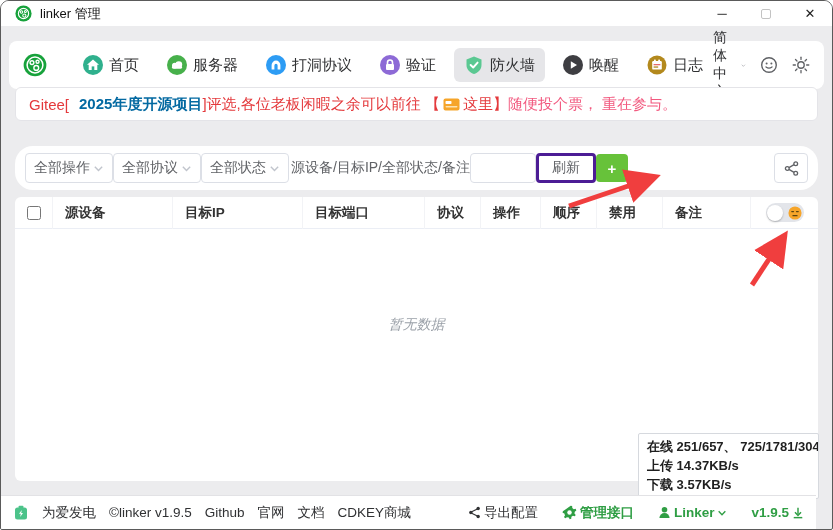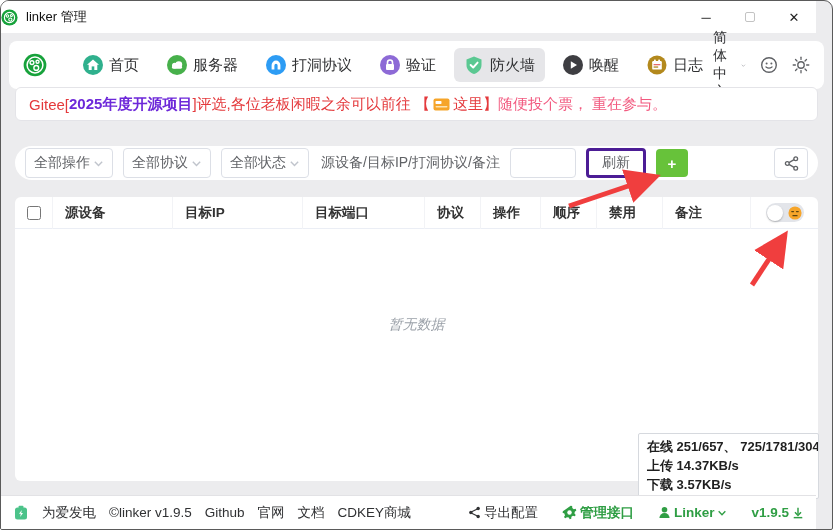--- a/index.html
+++ b/index.html
@@ -3,22 +3,22 @@
 <meta charset="utf-8">
 <style>
   * { margin:0; padding:0; box-sizing:border-box; }
   html,body { width:833px; height:530px; font-family:"Liberation Sans","DejaVu Sans",sans-serif; }
   #window {
     position:relative; width:833px; height:530px;
     background:#ececee; border:1px solid #5a5a5a;
     border-radius:9px 9px 2px 2px; overflow:hidden;
   }
   
-  .titlebar { position:absolute; top:0; left:0; right:16px; height:32px; background:#fff;
-    display:flex; align-items:center; }
+  .titlebar { position:absolute; top:0; left:0; right:0; height:25px; background:#fff;
+    display:flex; align-items:center; padding-left:14px; }
   .titlebar .tlogo { width:17px; height:17px; margin-right:8px; }
   .titlebar .ttext { font-size:13px; color:#111; }
   .wincontrols { margin-left:auto; display:flex; height:32px; }
   .wincontrols span { width:44px; height:32px; display:flex; align-items:center; justify-content:center;
     font-size:13px; color:#222; cursor:default; }
   .wincontrols .maxbox { width:10px; height:10px; border:1px solid #c3c3c3; border-radius:2px; }
   
   .nav { position:absolute; top:40px; left:8px; right:8px; height:48px; background:#fff;
     border-radius:8px; display:flex; align-items:center; padding:0 14px; }
   .applogo { width:38px; height:38px; margin-right:26px; }
@@ -28,26 +28,26 @@
   .tab.active { background:#e6e6e9; }
   .tab svg { width:20px; height:20px; display:block; }
   .navright { margin-left:auto; display:flex; align-items:center; gap:14px;justify-content:space-between; }
   .lang { display:flex; align-items:center; gap:4px; font-size:14px; color:#303133; cursor:pointer; }
   .iconbtn { width:20px; height:20px; display:flex; align-items:center; justify-content:center; color:#606266; cursor:pointer; }
   
   .banner { position:absolute; top:86px; left:14px; right:14px; height:34px; background:#fff;
     border:1px solid #e4e4e8; border-radius:6px; display:flex; align-items:center;
     padding:0 13px; font-size:15px; white-space:nowrap; overflow:hidden; }
   .banner .red { color:#e4393c; }
-  .banner .redbold { color:#6d28d9; font-weight:bold; }
+  .banner .redbold { color:#0369a1; font-weight:bold;padding-left:10px; }
   .banner .pink { color:#f2597f; }
   .banner .badge { width:17px; height:13px; margin:0 3px; vertical-align:-1px; }
   
-  .toolbar { position:absolute; top:145px; left:14px; right:14px; height:34px; background:#fff;
-    border-radius:18px; display:flex; align-items:center; padding:0 10px; gap:10px; }
+  .toolbar { position:absolute; top:145px; left:14px; right:14px; height:44px; background:#fff;
+    border-radius:18px; display:flex; align-items:center; padding:0 10px; }
   .select { width:88px; height:30px; border:1px solid #dcdfe6; border-radius:4px; background:#fff;
     display:flex; align-items:center; justify-content:space-between; padding:0 8px;
     font-size:14px; color:#606266; cursor:pointer; }
   .select svg { width:11px; height:11px; }
   .searchlabel { font-size:14px; color:#606266; margin-left:2px; white-space:nowrap; }
   .searchinput { width:66px; height:30px; border:1px solid #dcdfe6; border-radius:4px; padding:0 6px;
     font-size:13px; color:#303133; outline:none; }
   .btn { height:30px; background:#fff; border:3px solid #4c1d95; border-radius:4px; padding:0 13px;
     font-size:14px; color:#606266; cursor:pointer; font-family:inherit; }
   .btn-add { width:32px; height:28px; background:#67c23a; border:none; border-radius:4px;
@@ -235,21 +235,21 @@
       <svg viewBox="0 0 12 12">
           <path d="M2 4 L6 8.2 L10 4" fill="none" stroke="#c0c4cc" stroke-width="1.5"></path>
         </svg>
     </div>
     <div class="select">
       <span>全部状态</span>
       <svg viewBox="0 0 12 12">
           <path d="M2 4 L6 8.2 L10 4" fill="none" stroke="#c0c4cc" stroke-width="1.5"></path>
         </svg>
     </div>
-    <span class="searchlabel">源设备/目标IP/打洞协议/备注</span>
+    <span class="searchlabel">源设备/目标IP/全部状态/备注</span>
     <input class="searchinput" type="text" value="" style="">
     <button class="btn">刷新</button>
     <button class="btn-add">+</button>
     <button class="btn-share">
       <svg width="15" height="15" viewBox="0 0 16 16">
         <circle cx="12.5" cy="3" r="2" fill="none" stroke="#606266" stroke-width="1.4"></circle>
         <circle cx="3.5" cy="8" r="2" fill="none" stroke="#606266" stroke-width="1.4"></circle>
         <circle cx="12.5" cy="13" r="2" fill="none" stroke="#606266" stroke-width="1.4"></circle>
         <line x1="5.3" y1="7" x2="10.7" y2="3.9" stroke="#606266" stroke-width="1.4"></line>
         <line x1="5.3" y1="9" x2="10.7" y2="12.1" stroke="#606266" stroke-width="1.4"></line>

